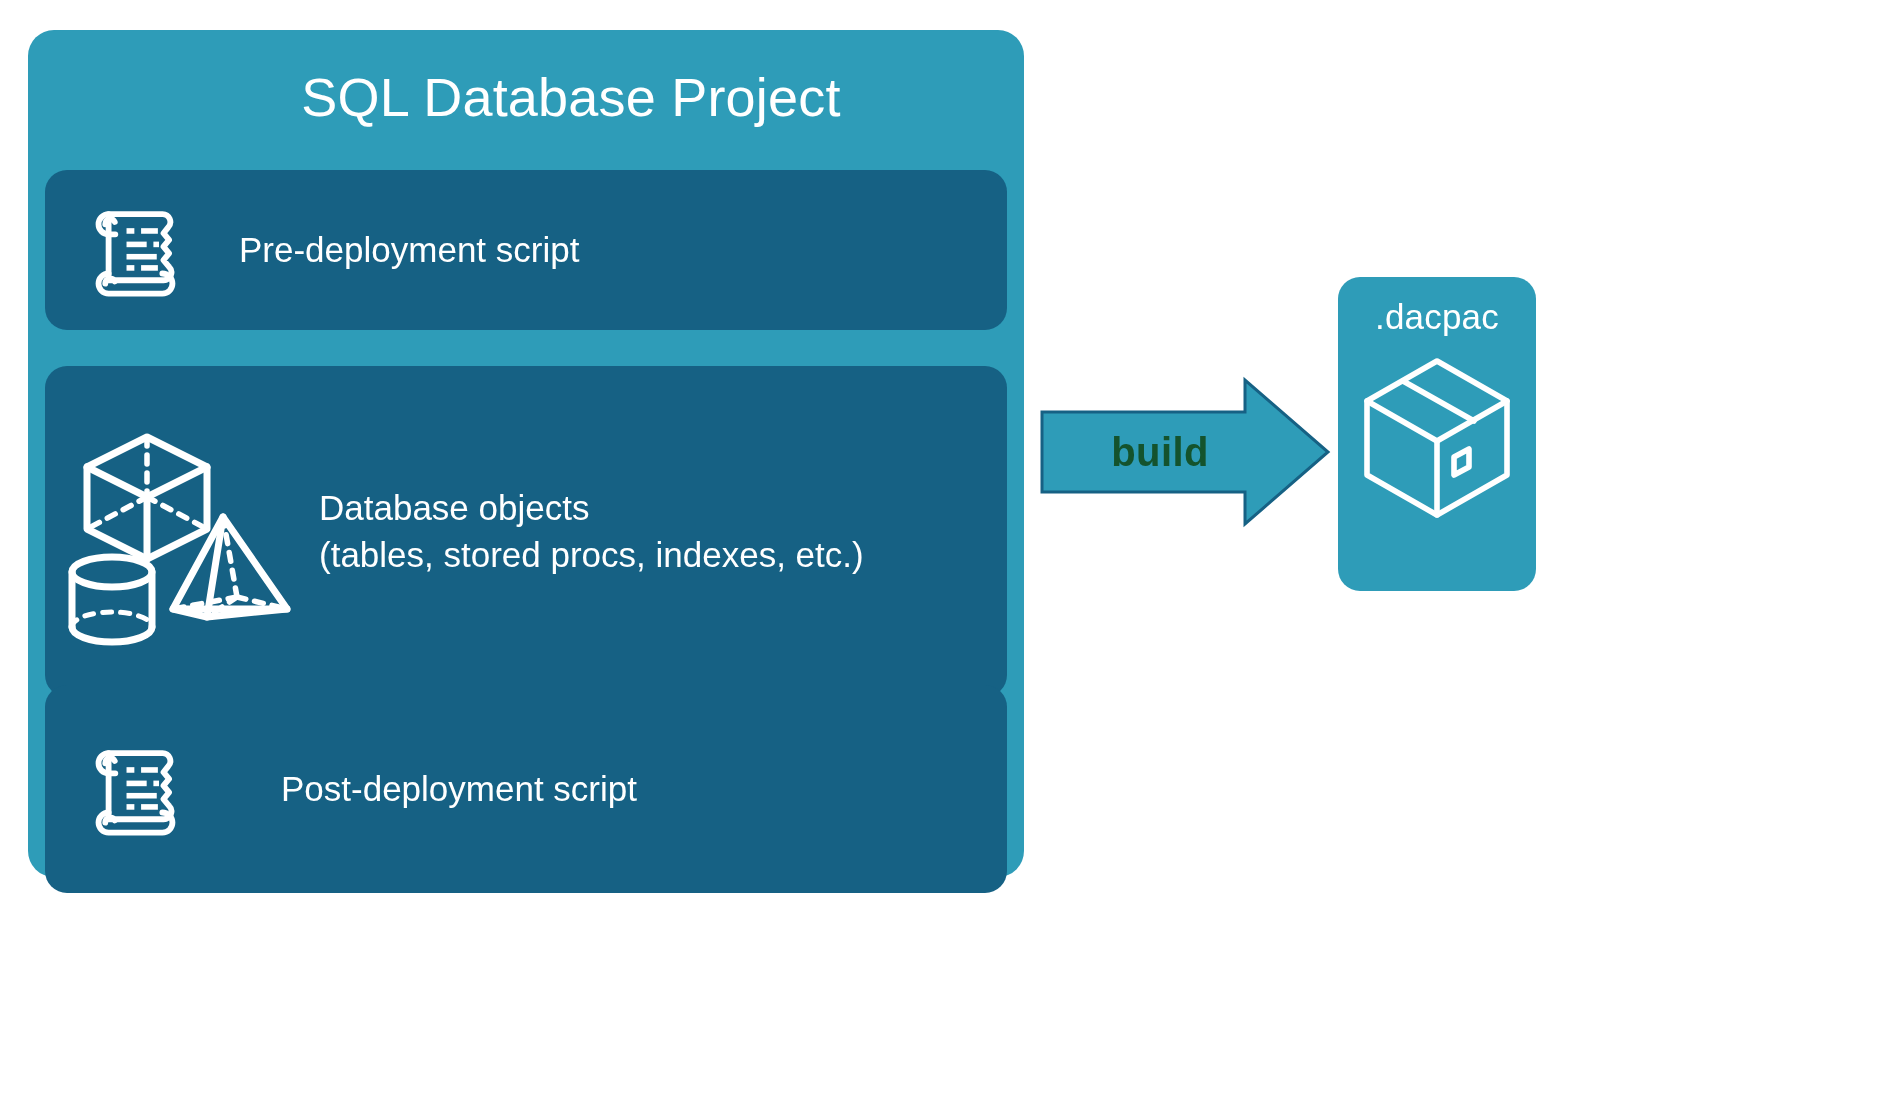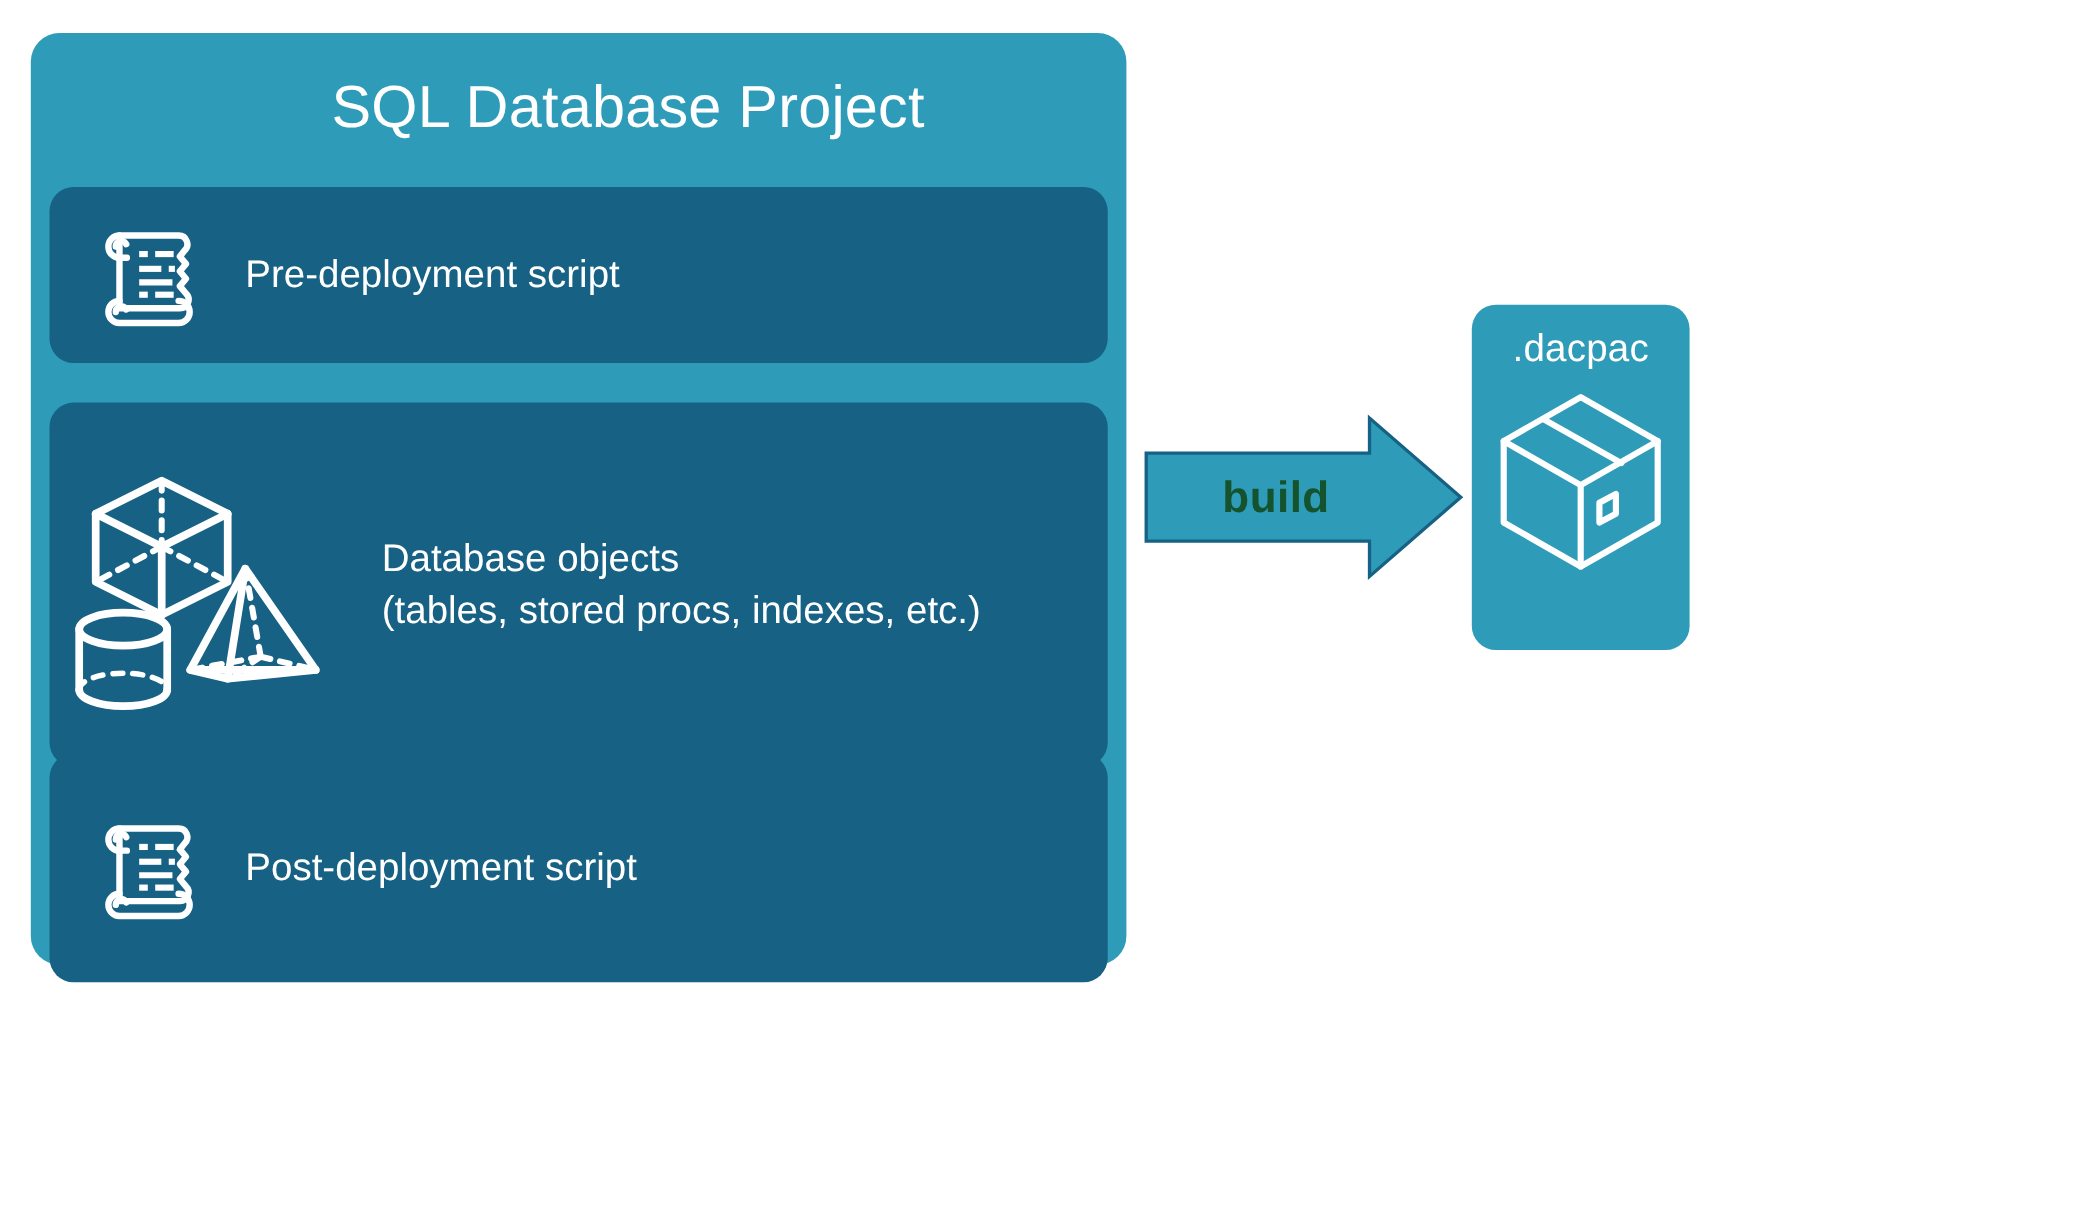--- a/index.html
+++ b/index.html
@@ -51,41 +51,41 @@
     position: absolute;
     left: 17px;
     width: 962px;
     background: #166184;
     border-radius: 22px;
     box-sizing: border-box;
     display: flex;
     align-items: center;
   }
   #card-pre  { top: 140px; height: 160px; }
-  #card-objs { top: 336px; height: 331px; gap: 28px; }
-  #card-post { top: 655px; height: 208px; }
+  #card-objs { top: 336px; height: 331px; }
+  #card-post { top: 655px; height: 208px; gap: 42px; }
 
   .card-icon {
     flex: 0 0 auto;
     display: flex;
     align-items: center;
     justify-content: center;
   }
   .scroll-icon-wrap { width: 160px; margin-left: 6px; }
   .shapes-icon-wrap { width: 250px; margin-left: 10px; }
 
   .card-label {
     color: #ffffff;
     font-size: 35px;
     font-weight: 400;
     line-height: 1.32;
     white-space: pre-line;
   }
   #card-objs .card-label { margin-left: 14px; }
-  #card-pre .card-label, #card-post .card-label { margin-left: 12px; }
+  #card-pre .card-label, #card-post .card-label { margin-left: 28px; }
 
   
   #build-arrow {
     position: absolute;
     left: 1040px;
     top: 378px;
     width: 290px;
     height: 148px;
   }
   #build-arrow-label {

